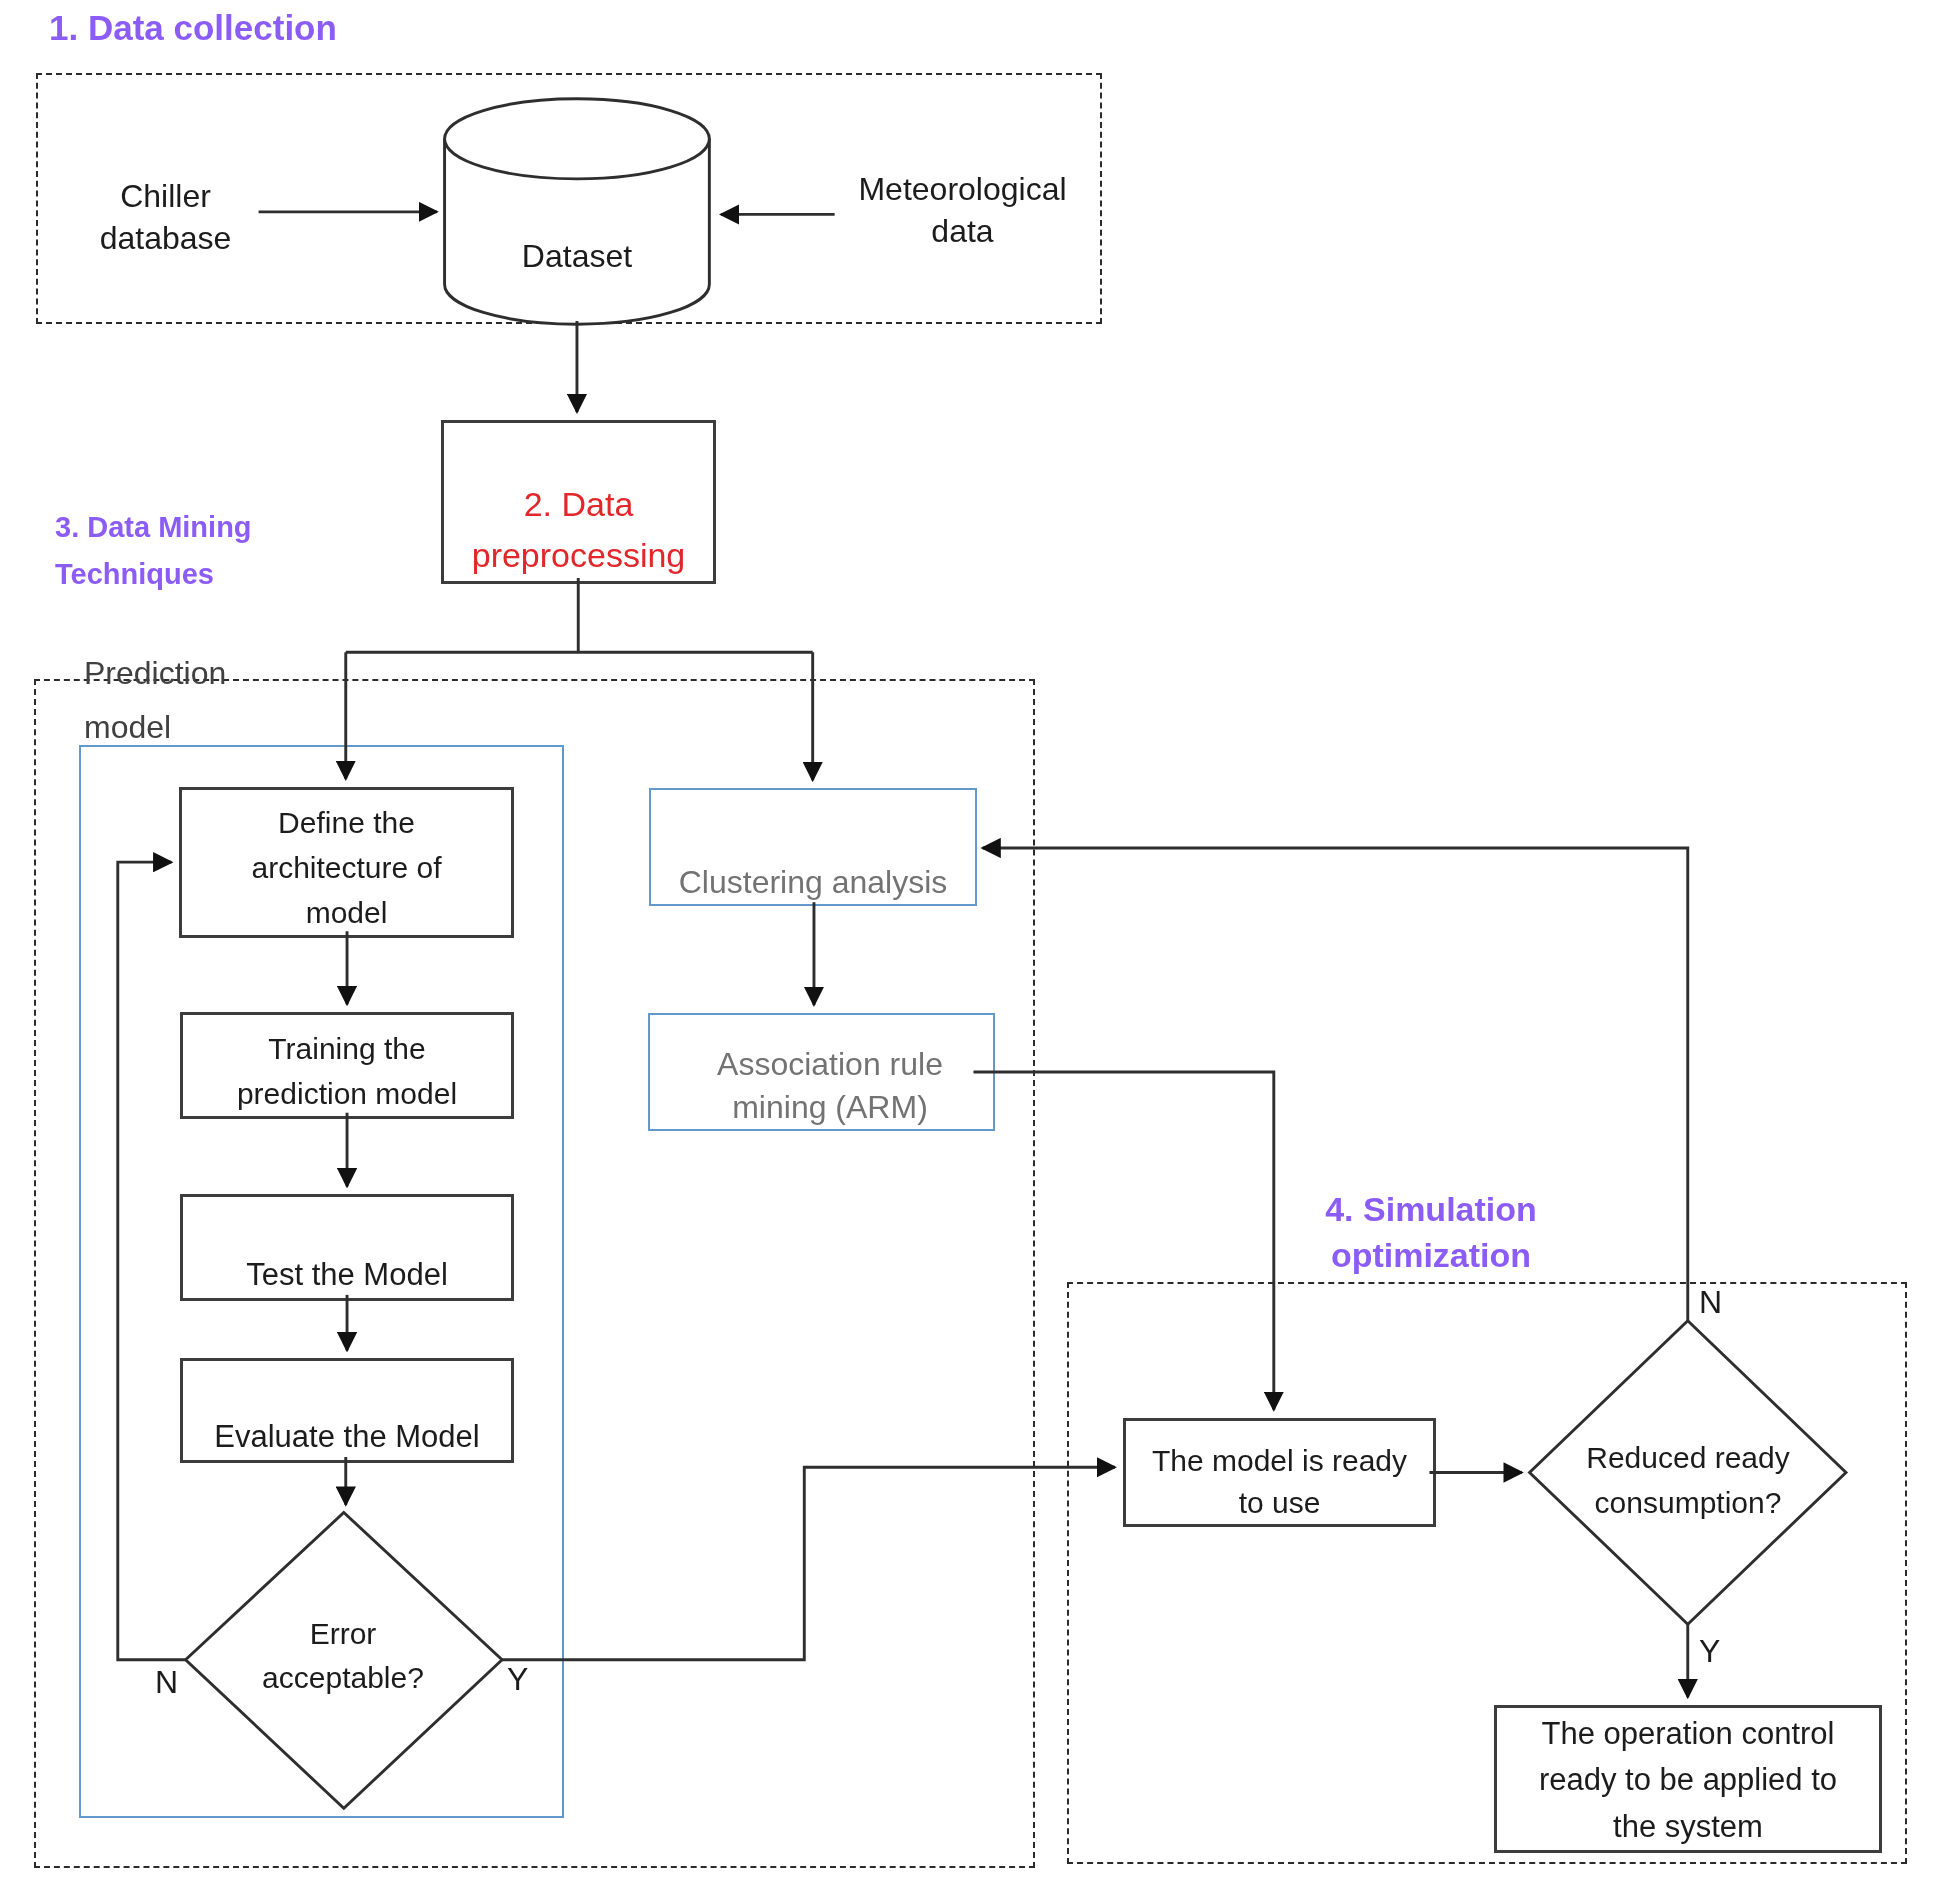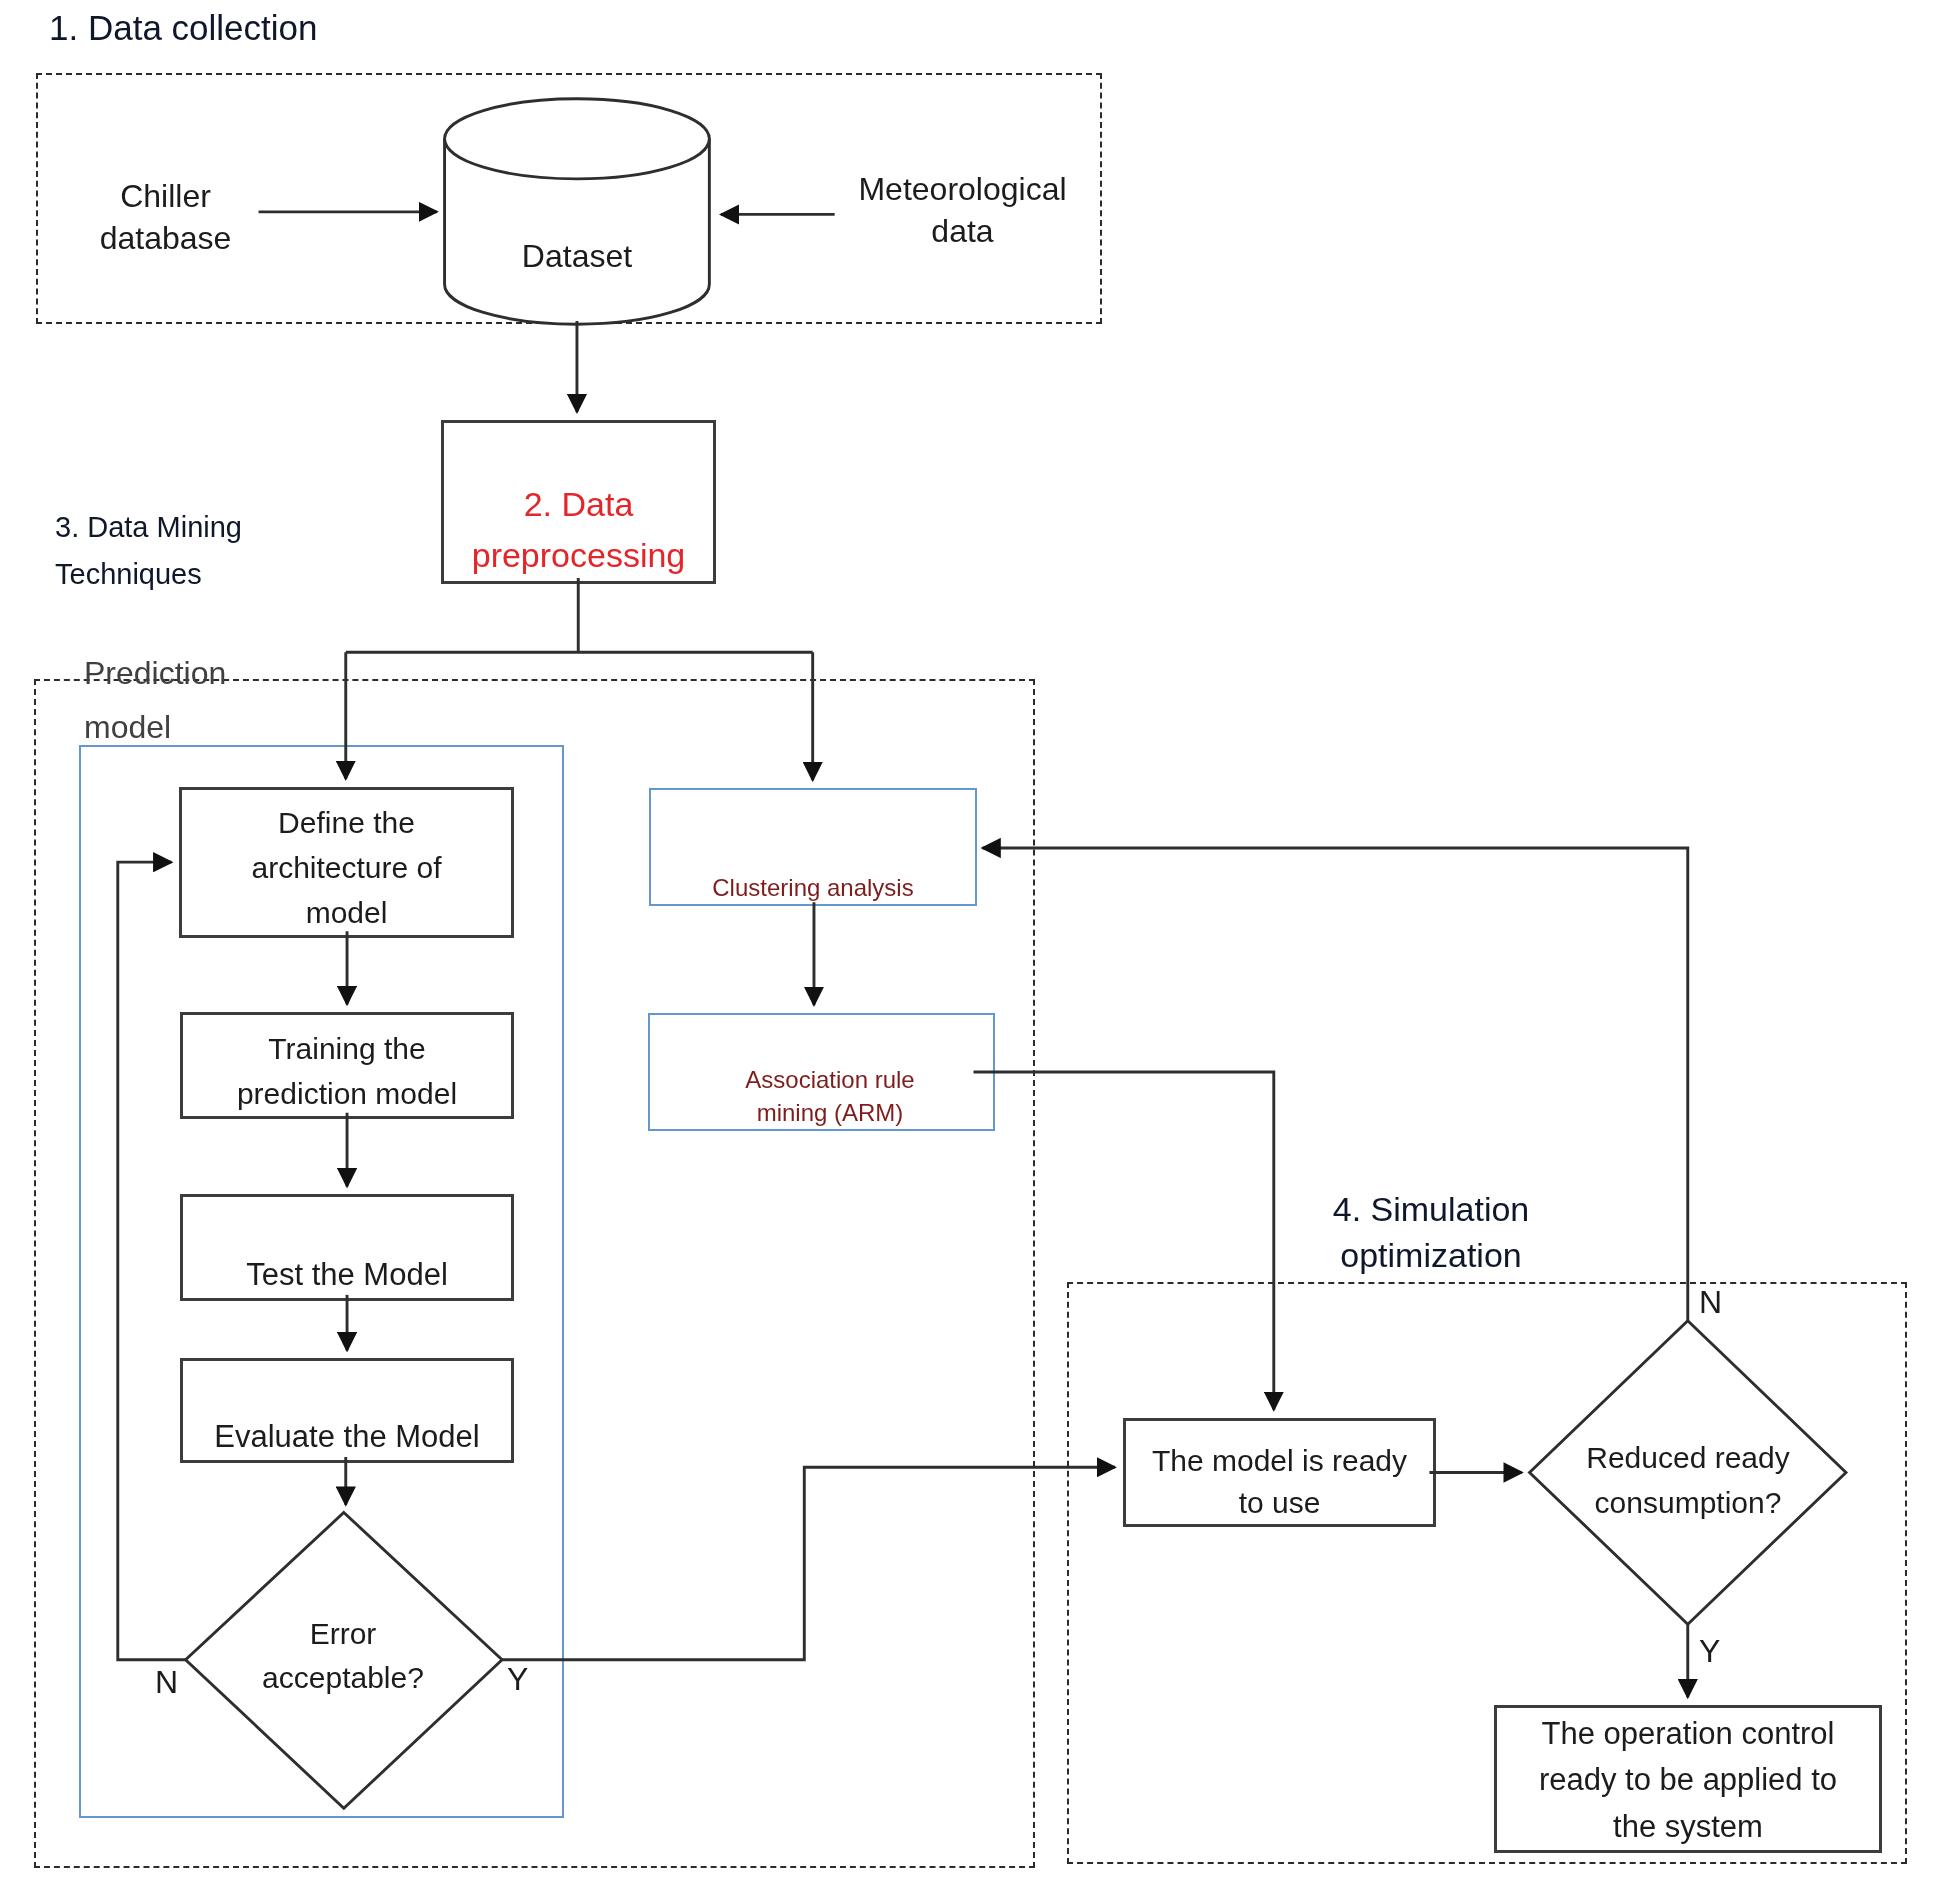--- a/index.html
+++ b/index.html
@@ -17,34 +17,34 @@
 
   
   .dashed{border:2.6px dashed #2b2b2b;}
   #box-collection{left:36px;top:73px;width:1062px;height:247px;}
   #box-mining{left:34px;top:679px;width:997px;height:1185px;}
   #box-simulation{left:1067px;top:1282px;width:836px;height:578px;}
   #box-prediction{left:79px;top:745px;width:481px;height:1069px;border:2.6px solid #6398cd;}
 
   
   .pnode{border:3.2px solid #3c3c3c;font-size:30px;line-height:1.5;}
-  .bnode{border:2.6px solid #6398cd;color:#7f1d1d;font-size:24px;line-height:1.35;}
+  .bnode{border:2.6px solid #6398cd;color:#737373;font-size:32px;line-height:1.35;}
   #nd-preprocessing{left:441px;top:420px;width:269px;height:158px;color:#e2262a;font-size:34px;}
   #nd-define{left:179px;top:787px;width:329px;height:145px;}
   #nd-training{left:180px;top:1012px;width:328px;height:101px;}
   #nd-test{left:180px;top:1194px;width:328px;height:101px;font-size:31px;}
   #nd-evaluate{left:180px;top:1358px;width:328px;height:99px;font-size:31px;}
   #nd-clustering{left:649px;top:788px;width:324px;height:114px;}
   #nd-arm{left:648px;top:1013px;width:326px;height:114px;padding-left:17px;}
   #nd-model-ready{left:1123px;top:1418px;width:307px;height:103px;line-height:1.4;}
   #nd-operation{left:1494px;top:1705px;width:382px;height:142px;font-size:31px;}
 
   
   .ml{white-space:pre-line;}
-  .red{color:#0f172a;}
+  .red{color:#8b5cf6;font-weight:bold;}
   .blue{color:#404040;}
   #lb-collection{left:49px;top:7.8px;font-size:35px;}
   #lb-mining{left:55px;top:504px;font-size:29px;line-height:1.62;}
   #lb-simulation{left:1321px;top:1187px;width:220px;font-size:34px;line-height:1.35;text-align:center;}
   #lb-prediction{left:84px;top:647px;font-size:32px;line-height:1.68;}
   #lb-chiller{left:85px;top:176px;width:161px;font-size:32px;line-height:1.3;text-align:center;}
   #lb-meteo{left:846px;top:169px;width:233px;font-size:32px;line-height:1.3;text-align:center;}
   #lb-dataset{left:480px;top:238px;width:194px;font-size:32px;text-align:center;}
   #lb-error{left:185px;top:1612px;width:316px;font-size:30px;line-height:1.45;text-align:center;}
   #lb-power{left:1530px;top:1435px;width:316px;font-size:30px;line-height:1.5;text-align:center;}

